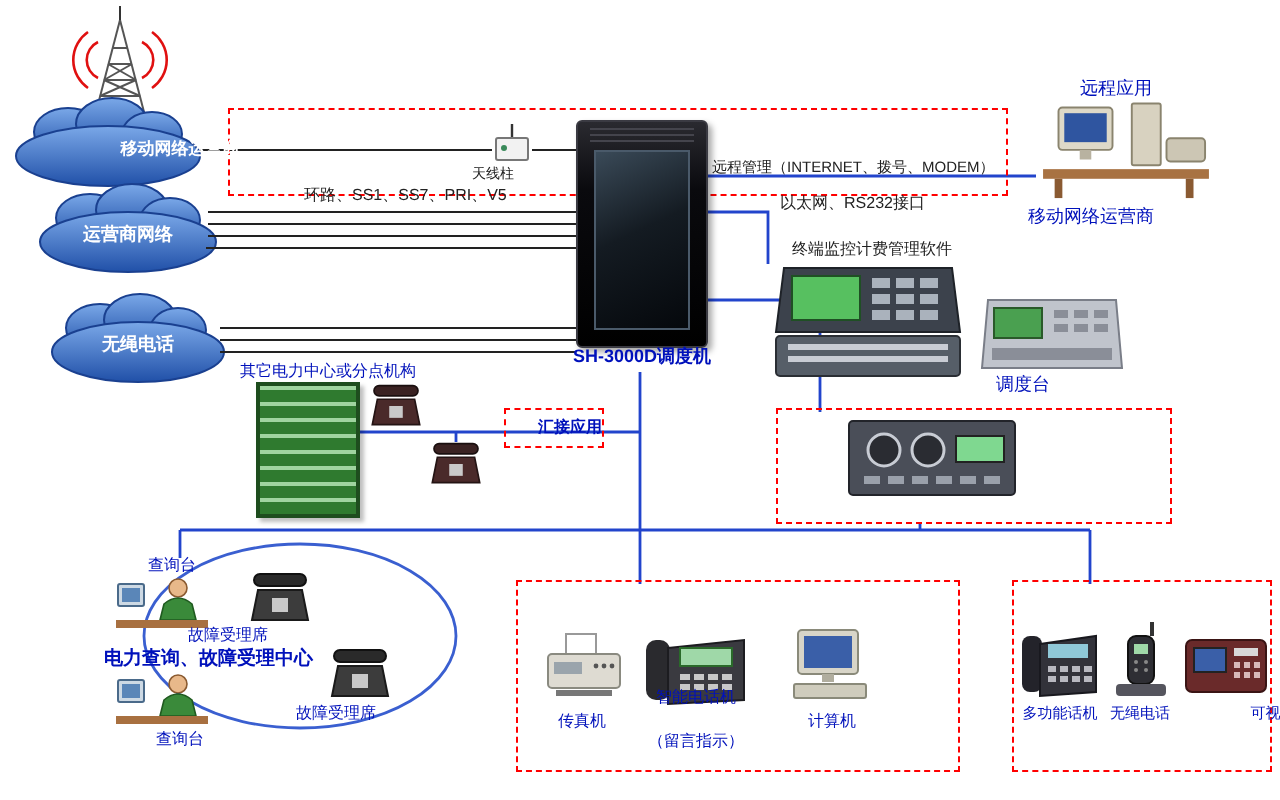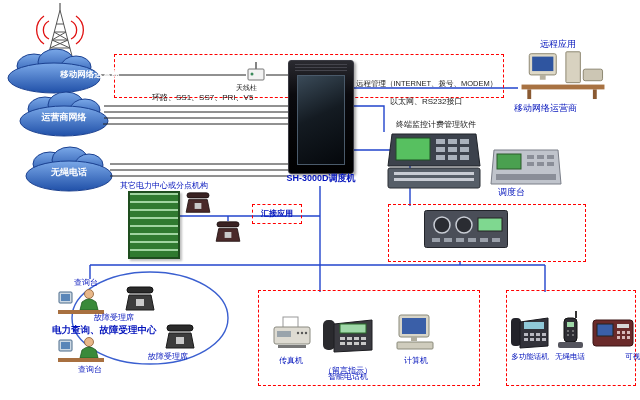--- a/index.html
+++ b/index.html
@@ -335,30 +335,30 @@
   <div class="lbl bold center" style="left:278px;top:173px;width:86px;font-size:9px;">SH-3000D调度机</div>
 
   <div class="lbl black" style="left:356px;top:79px;font-size:7.5px;">远程管理（INTERNET、拨号、MODEM）</div>
   <div class="lbl" style="left:540px;top:39px;font-size:9px;">远程应用</div>
   <div class="lbl" style="left:514px;top:103px;font-size:9px;">移动网络运营商</div>
   <div class="lbl black" style="left:390px;top:97px;">以太网、RS232接口</div>
   <div class="lbl black" style="left:396px;top:120px;">终端监控计费管理软件</div>
   <div class="lbl" style="left:498px;top:187px;font-size:9px;">调度台</div>
 
   <div class="lbl" style="left:120px;top:181px;">其它电力中心或分点机构</div>
-  <div class="lbl bold center" style="left:253px;top:209px;width:48px;">汇接应用</div>
+  <div class="lbl bold center" style="left:253px;top:209px;width:48px;text-align:right;">汇接应用</div>
 
   <div class="lbl" style="left:74px;top:278px;">查询台</div>
   <div class="lbl" style="left:94px;top:313px;">故障受理席</div>
   <div class="lbl bold" style="left:52px;top:324px;font-size:9.5px;">电力查询、故障受理中心</div>
   <div class="lbl" style="left:78px;top:365px;">查询台</div>
   <div class="lbl" style="left:148px;top:352px;">故障受理席</div>
 
   <div class="lbl center" style="left:266px;top:356px;width:50px;">传真机</div>
-  <div class="lbl center" style="left:316px;top:372px;width:64px;">智能电话机</div>
+  <div class="lbl center" style="left:316px;top:344px;width:64px;">智能电话机</div>
   <div class="lbl center" style="left:316px;top:366px;width:64px;">（留言指示）</div>
   <div class="lbl center" style="left:392px;top:356px;width:48px;">计算机</div>
 
   <div class="lbl center" style="left:506px;top:352px;width:48px;font-size:7.5px;">多功能话机</div>
   <div class="lbl center" style="left:550px;top:352px;width:40px;font-size:7.5px;">无绳电话</div>
   <div class="lbl center" style="left:622px;top:352px;width:44px;font-size:7.5px;">可视电话机</div>
 
 </div>
 
 </body></html>

